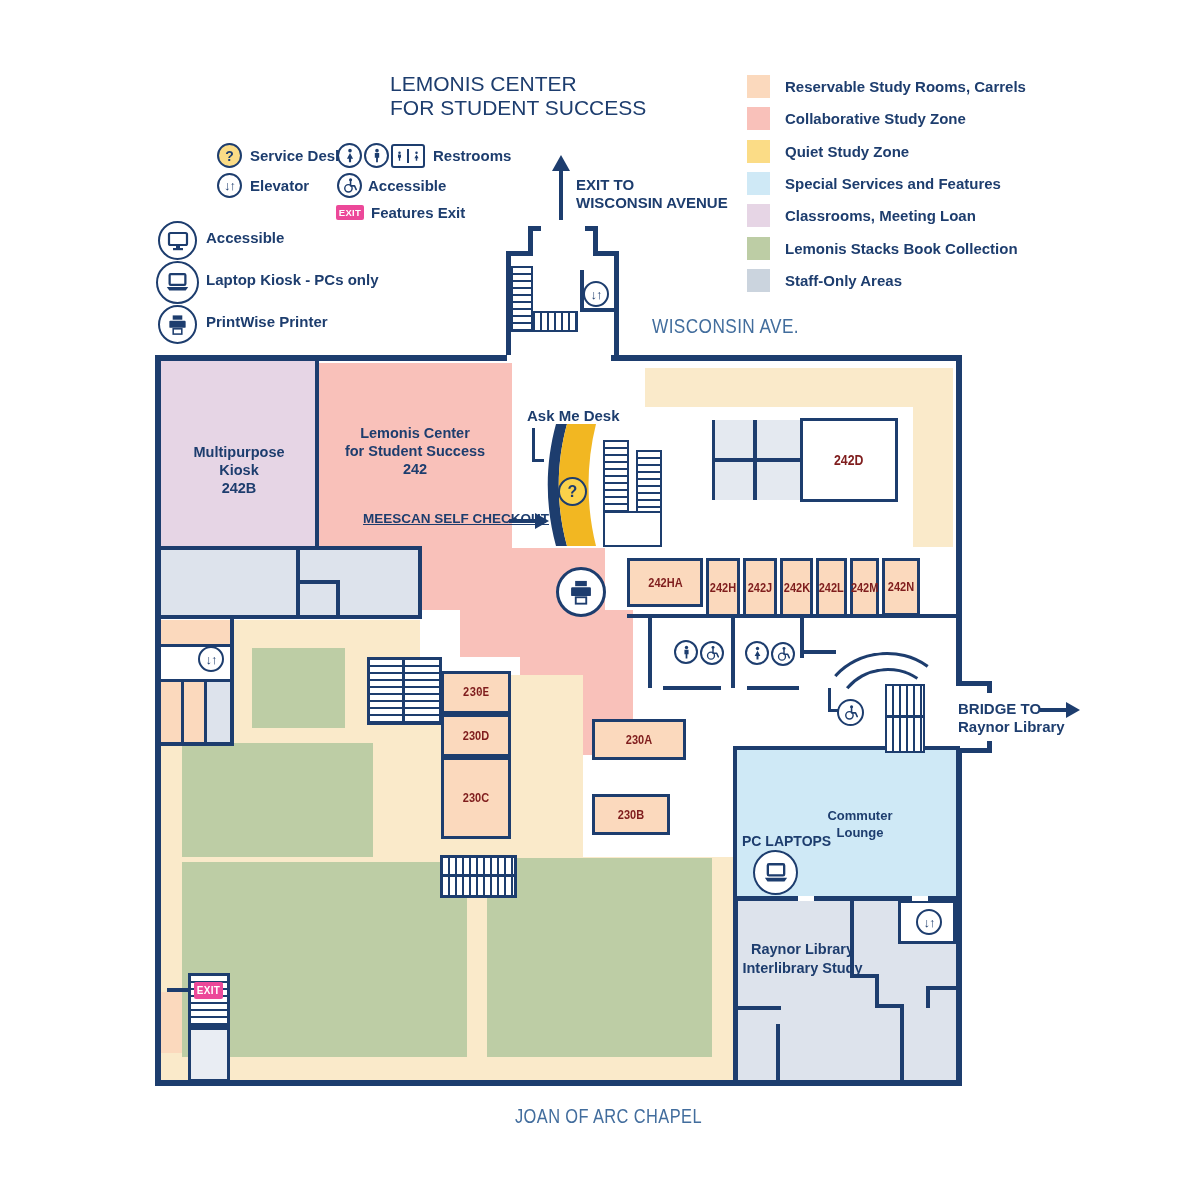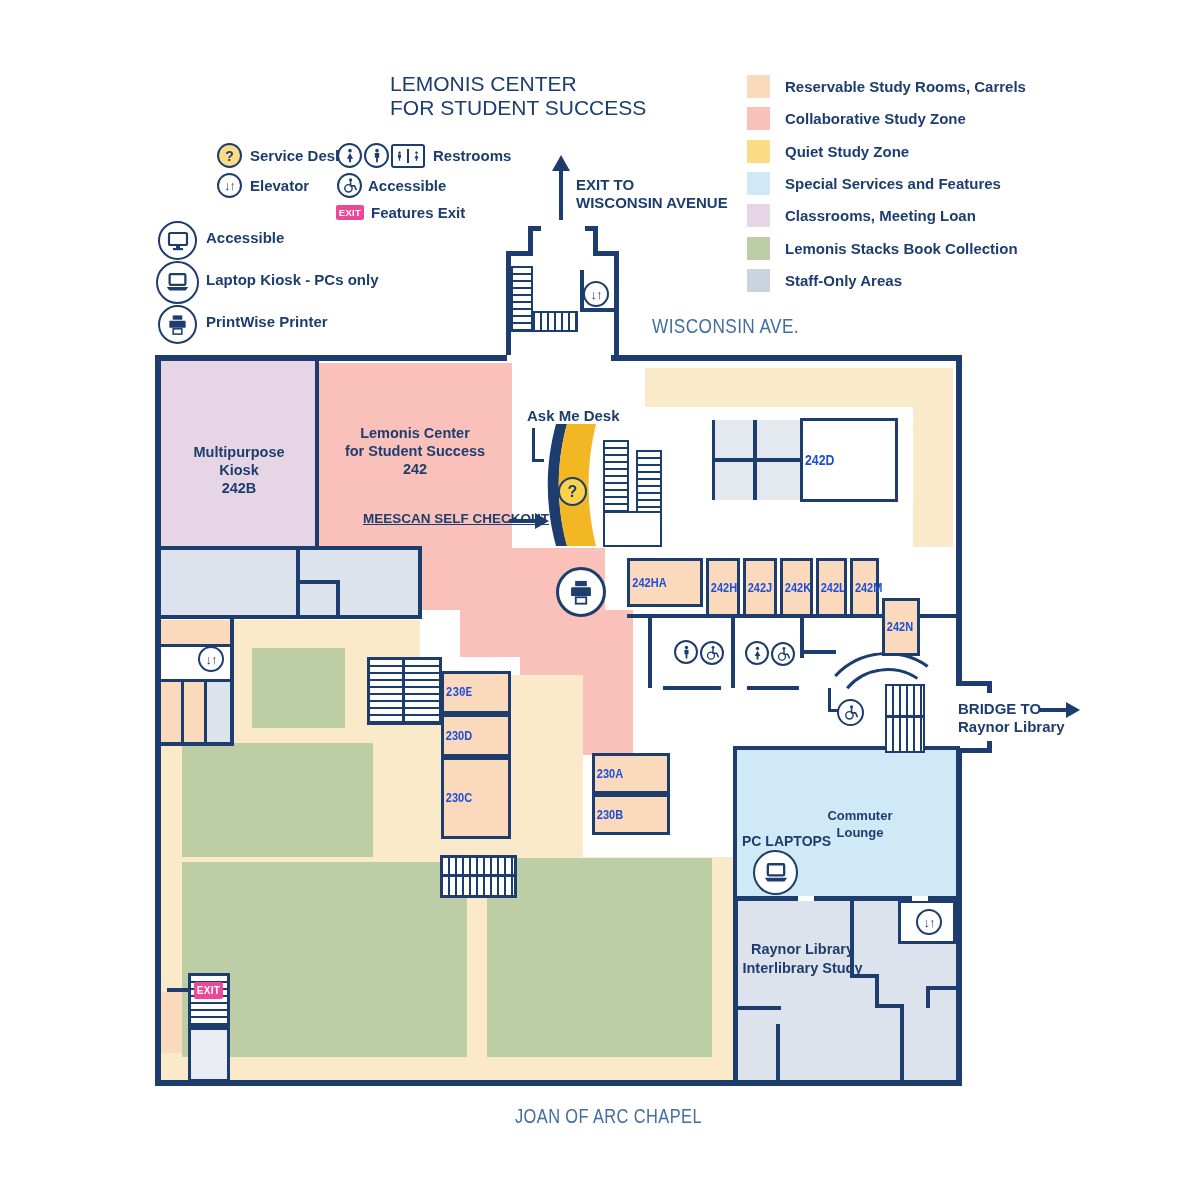--- a/index.html
+++ b/index.html
@@ -5,21 +5,21 @@
   html,body{margin:0;padding:0;background:#fff;}
   #canvas{position:relative;width:1200px;height:1200px;background:#fff;overflow:hidden;
           font-family:"Liberation Sans",sans-serif;color:#1d3d6e;}
   .abs{position:absolute;}
   .f{position:absolute;}
   .w{position:absolute;background:#1d3d6e;}
   .lbl{position:absolute;font-weight:bold;color:#1d3d6e;font-size:15px;line-height:1.2;white-space:nowrap;}
   .circ{position:absolute;border-radius:50%;border:2.5px solid #1d3d6e;background:#fff;
         display:flex;align-items:center;justify-content:center;box-sizing:border-box;}
   .rm{position:absolute;box-sizing:border-box;border:3px solid #1d3d6e;background:#fbd9bd;
-      display:flex;align-items:center;font-weight:bold;color:#1d4ed8;font-size:12.5px;}
+      display:flex;align-items:center;justify-content:center;font-weight:bold;color:#7f1d1d;font-size:12.5px;}
   .rm>span{transform:scaleX(.88);white-space:nowrap;}
   .st-h{position:absolute;box-sizing:border-box;border:3px solid #1d3d6e;background:
         repeating-linear-gradient(to bottom,#fff 0 5px,#1d3d6e 5px 7px);}
   .st-v{position:absolute;box-sizing:border-box;border:3px solid #1d3d6e;background:
         repeating-linear-gradient(to right,#fff 0 5px,#1d3d6e 5px 7px);}
   .badge{position:absolute;background:#ec4899;color:#fff;font-weight:bold;font-size:9.5px;
          display:flex;align-items:center;justify-content:center;border-radius:2px;letter-spacing:.3px;}
   .street{position:absolute;color:#426d9d;font-size:21px;font-weight:normal;letter-spacing:.5px;
           transform:scaleX(.82);transform-origin:left center;white-space:nowrap;}
   .arcline{position:absolute;border:3.5px solid transparent;border-top-color:#1d3d6e;border-radius:50%;}
@@ -287,34 +287,34 @@
     </div>
   <div class="rm" style="left:780px;top:558px;width:33px;height:59px;">
       <span>242K</span>
     </div>
   <div class="rm" style="left:816px;top:558px;width:31px;height:59px;">
       <span>242L</span>
     </div>
   <div class="rm" style="left:850px;top:558px;width:29px;height:59px;">
       <span>242M</span>
     </div>
-  <div class="rm" style="left:882px;top:558px;width:38px;height:58px;margin-top:40px;">
+  <div class="rm" style="left:882px;top:558px;width:38px;height:58px;">
       <span>242N</span>
     </div>
 
   <div class="rm" style="left:441px;top:671px;width:70px;height:43px;font-family:Liberation Mono, monospace;">
       <span>230E</span>
     </div>
   <div class="rm" style="left:441px;top:714px;width:70px;height:43px;">
       <span>230D</span>
     </div>
   <div class="rm" style="left:441px;top:757px;width:70px;height:82px;">
       <span>230C</span>
     </div>
-  <div class="rm" style="left:592px;top:753px;width:78px;height:41px;">
+  <div class="rm" style="left:592px;top:719px;width:94px;height:41px;">
       <span>230A</span>
     </div>
   <div class="rm" style="left:592px;top:794px;width:78px;height:41px;">
       <span>230B</span>
     </div>
 
   <div class="circ" style="left:674px;top:640px;width:24px;height:24px;border-width:2px;z-index:5;">
     <svg viewBox="0 0 24 24" width="15" height="15">
         <circle cx="12" cy="4" r="2.7" fill="#1d3d6e"></circle>
         <path d="M8.7 7.6h6.6v7h-1.9v6.8h-2.8v-6.8H8.7Z" fill="#1d3d6e"></path>

